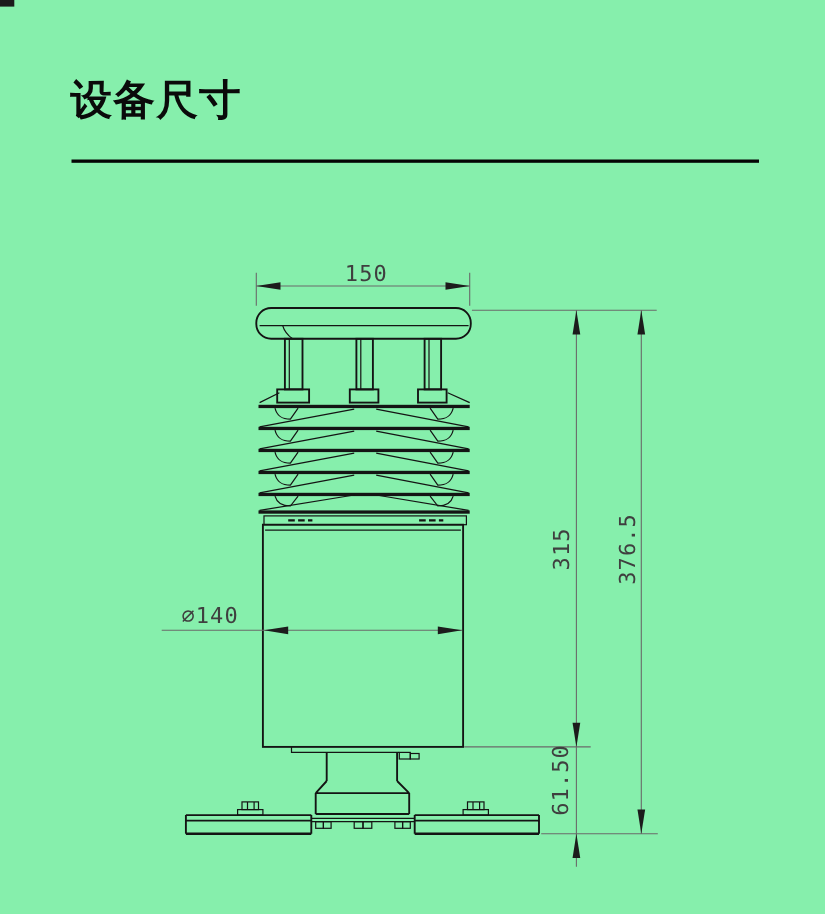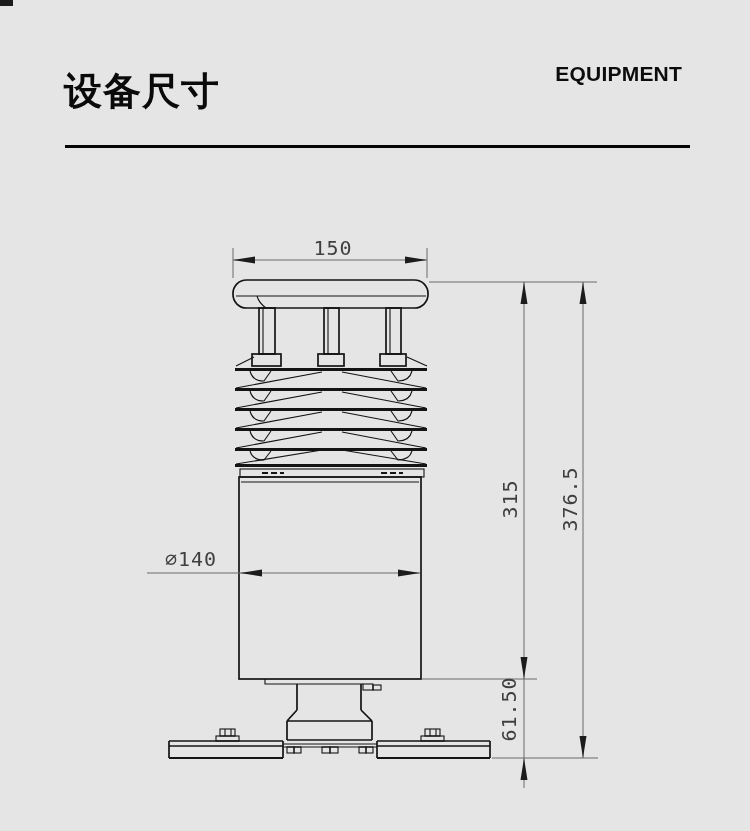--- a/index.html
+++ b/index.html
@@ -1,16 +1,16 @@
 <!DOCTYPE html>
 <html><head>
 <meta charset="utf-8">
 <style>
   html,body{margin:0;padding:0;background:#fff;}
-  .canvas{position:relative;width:750px;height:831px;background:#e5e5e5;overflow:hidden;
+  .canvas{position:relative;width:750px;height:831px;background:#86efac;overflow:hidden;
           font-family:"Liberation Sans",sans-serif;}
   .corner-mark{position:absolute;left:0;top:0;width:13px;height:6px;background:#1b1b1b;}
   .title-cn{position:absolute;left:64px;top:66px;margin:0;font-size:38px;font-weight:600;
             color:#0a0a0a;letter-spacing:1px;font-family:"Liberation Sans",sans-serif;}
   .title-en{position:absolute;right:68px;top:60px;text-align:right;color:#0c0c0c;
             font-size:21px;font-weight:700;line-height:1.38;letter-spacing:0.2px;}
   .rule{position:absolute;left:65px;top:145px;width:625px;height:3px;background:#050505;}
   svg{position:absolute;left:0;top:0;}
   .obj{stroke:#141414;stroke-width:1.7;fill:none;}
   .objthin{stroke:#141414;stroke-width:1.1;fill:none;}
@@ -20,21 +20,20 @@
   .dimtext{fill:#3f3f3f;font-family:"DejaVu Sans Mono",monospace;font-size:20px;letter-spacing:1px;}
 </style>
 </head>
 <body>
 
 <div class="canvas">
   <div class="corner-mark"></div>
 
   <h1 class="title-cn">设备尺寸</h1>
   <div class="title-en">
-    <div>EQUIPMENT</div>
   </div>
   <div class="rule"></div>
 
   <svg width="750" height="831" viewBox="0 0 750 831">
 
     <g>
       <rect class="obj" x="233" y="280" width="195" height="28" rx="13.5"></rect>
       <path class="objthin" d="M236 296 H426"></path>
       <path class="objthin" d="M257 296 Q259 303 266 308"></path>
     </g>

